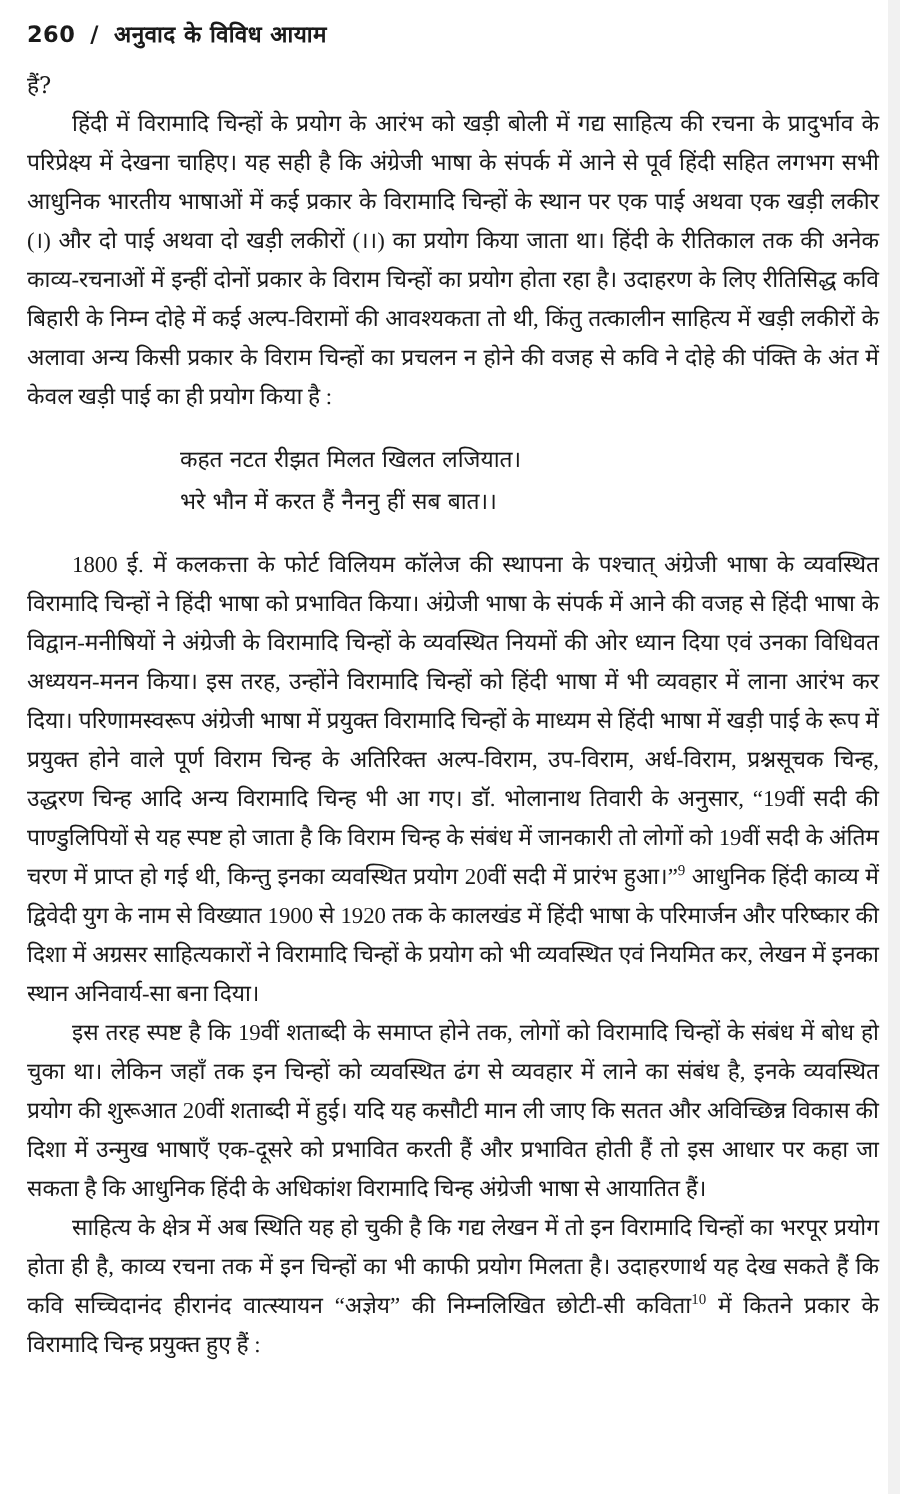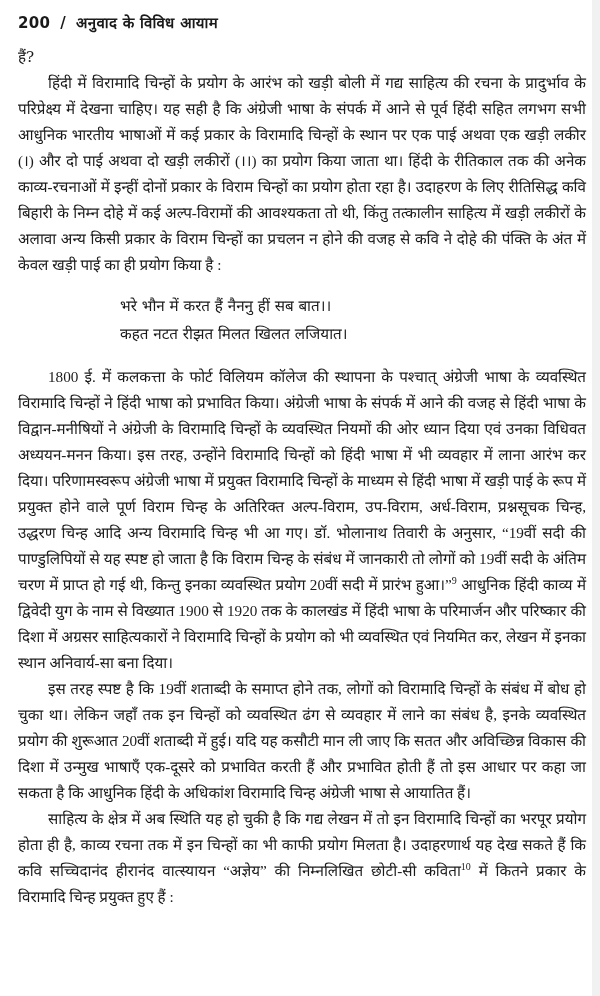--- a/index.html
+++ b/index.html
@@ -32,31 +32,31 @@
     .verse div { white-space: nowrap; }
     sup { font-size: 10px; line-height: 0; vertical-align: 6px; }
   </style>
 </head>
 <body>
 
 <div class="right-strip"></div>
 
 <div class="page">
   <div class="running-head">
-    <span>200</span><span class="sep">/</span><span>अनुवाद के विविध आयाम</span>
+    <span>260</span><span class="sep">/</span><span>अनुवाद के विविध आयाम</span>
   </div>
 
   <div class="body-text">
     <p>हैं?</p>
 
     <p class="indent">हिंदी में विरामादि चिन्हों के प्रयोग के आरंभ को खड़ी बोली में गद्य साहित्य की रचना के प्रादुर्भाव के परिप्रेक्ष्य में देखना चाहिए। यह सही है कि अंग्रेजी भाषा के संपर्क में आने से पूर्व हिंदी सहित लगभग सभी आधुनिक भारतीय भाषाओं में कई प्रकार के विरामादि चिन्हों के स्थान पर एक पाई अथवा एक खड़ी लकीर (।) और दो पाई अथवा दो खड़ी लकीरों (।।) का प्रयोग किया जाता था। हिंदी के रीतिकाल तक की अनेक काव्य-रचनाओं में इन्हीं दोनों प्रकार के विराम चिन्हों का प्रयोग होता रहा है। उदाहरण के लिए रीतिसिद्ध कवि बिहारी के निम्न दोहे में कई अल्प-विरामों की आवश्यकता तो थी, किंतु तत्कालीन साहित्य में खड़ी लकीरों के अलावा अन्य किसी प्रकार के विराम चिन्हों का प्रचलन न होने की वजह से कवि ने दोहे की पंक्ति के अंत में केवल खड़ी पाई का ही प्रयोग किया है :</p>
 
     <div class="verse">
+      <div>कहत नटत रीझत मिलत खिलत लजियात।</div>
       <div>भरे भौन में करत हैं नैननु हीं सब बात।।</div>
-      <div>कहत नटत रीझत मिलत खिलत लजियात।</div>
     </div>
 
     <p class="indent"><span>1800 ई. में कलकत्ता के फोर्ट विलियम कॉलेज की स्थापना के पश्चात् अंग्रेजी भाषा के व्यवस्थित विरामादि चिन्हों ने हिंदी भाषा को प्रभावित किया। अंग्रेजी भाषा के संपर्क में आने की वजह से हिंदी भाषा के विद्वान-मनीषियों ने अंग्रेजी के विरामादि चिन्हों के व्यवस्थित नियमों की ओर ध्यान दिया एवं उनका विधिवत अध्ययन-मनन किया। इस तरह, उन्होंने विरामादि चिन्हों को हिंदी भाषा में भी व्यवहार में लाना आरंभ कर दिया। परिणामस्वरूप अंग्रेजी भाषा में प्रयुक्त विरामादि चिन्हों के माध्यम से हिंदी भाषा में खड़ी पाई के रूप में प्रयुक्त होने वाले पूर्ण विराम चिन्ह के अतिरिक्त अल्प-विराम, उप-विराम, अर्ध-विराम, प्रश्नसूचक चिन्ह, उद्धरण चिन्ह आदि अन्य विरामादि चिन्ह भी आ गए। डॉ. भोलानाथ तिवारी के अनुसार, “19वीं सदी की पाण्डुलिपियों से यह स्पष्ट हो जाता है कि विराम चिन्ह के संबंध में जानकारी तो लोगों को 19वीं सदी के अंतिम चरण में प्राप्त हो गई थी, किन्तु इनका व्यवस्थित प्रयोग 20वीं सदी में प्रारंभ हुआ।”</span><sup>9</sup><span> आधुनिक हिंदी काव्य में द्विवेदी युग के नाम से विख्यात 1900 से 1920 तक के कालखंड में हिंदी भाषा के परिमार्जन और परिष्कार की दिशा में अग्रसर साहित्यकारों ने विरामादि चिन्हों के प्रयोग को भी व्यवस्थित एवं नियमित कर, लेखन में इनका स्थान अनिवार्य-सा बना दिया।</span></p>
 
     <p class="indent">इस तरह स्पष्ट है कि 19वीं शताब्दी के समाप्त होने तक, लोगों को विरामादि चिन्हों के संबंध में बोध हो चुका था। लेकिन जहाँ तक इन चिन्हों को व्यवस्थित ढंग से व्यवहार में लाने का संबंध है, इनके व्यवस्थित प्रयोग की शुरूआत 20वीं शताब्दी में हुई। यदि यह कसौटी मान ली जाए कि सतत और अविच्छिन्न विकास की दिशा में उन्मुख भाषाएँ एक-दूसरे को प्रभावित करती हैं और प्रभावित होती हैं तो इस आधार पर कहा जा सकता है कि आधुनिक हिंदी के अधिकांश विरामादि चिन्ह अंग्रेजी भाषा से आयातित हैं।</p>
 
     <p class="indent"><span>साहित्य के क्षेत्र में अब स्थिति यह हो चुकी है कि गद्य लेखन में तो इन विरामादि चिन्हों का भरपूर प्रयोग होता ही है, काव्य रचना तक में इन चिन्हों का भी काफी प्रयोग मिलता है। उदाहरणार्थ यह देख सकते हैं कि कवि सच्चिदानंद हीरानंद वात्स्यायन “अज्ञेय” की निम्नलिखित छोटी-सी कविता</span><sup>10</sup><span> में कितने प्रकार के विरामादि चिन्ह प्रयुक्त हुए हैं :</span></p>
   </div>
 </div>
 

